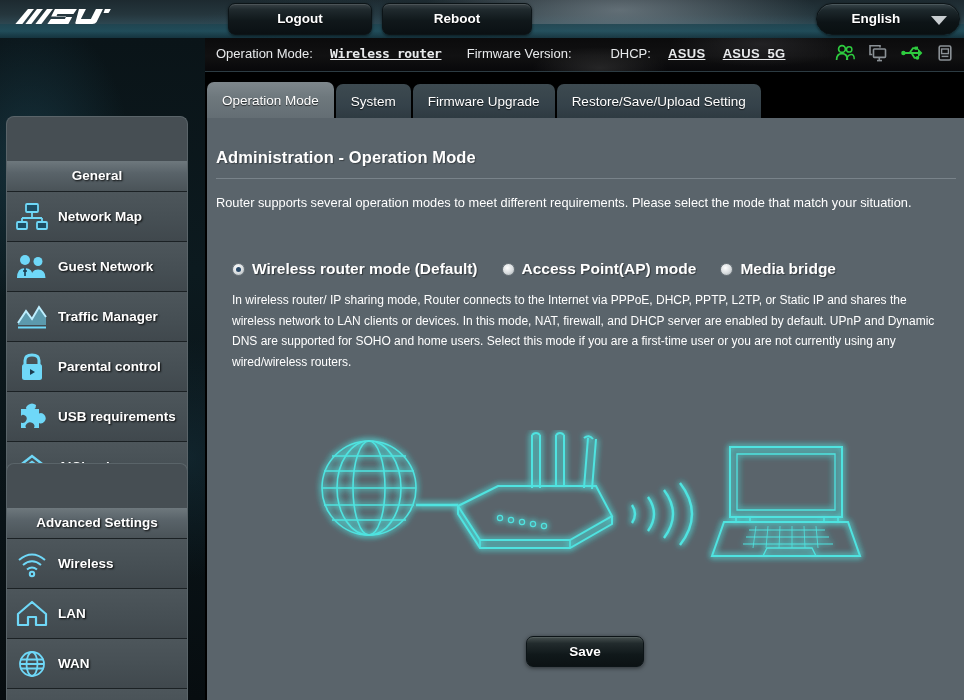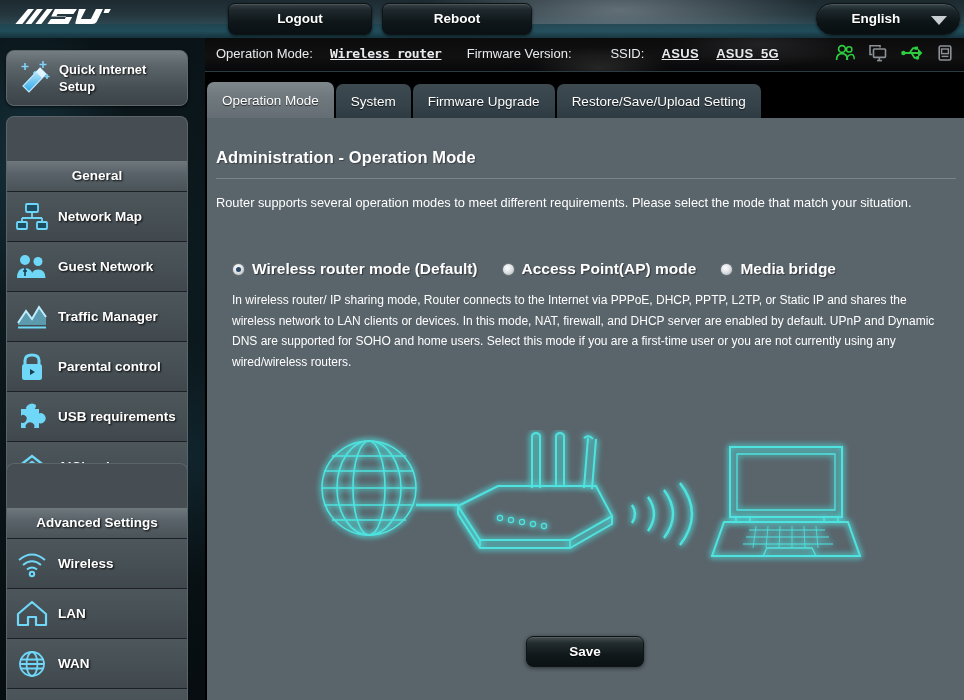--- a/index.html
+++ b/index.html
@@ -390,21 +390,21 @@
 
   <div class="statusbar">
     <div class="status-text">
       <span>Operation Mode:</span>
       <span class="gap-s"></span>
       <span class="mono-val">Wireless router</span>
       <span class="gap"></span>
       <span>Firmware Version:</span>
       <span class="gap"></span>
       <span class="gap-s"></span>
-      <span>SSID:</span>
+      <span>DHCP:</span>
       <span class="gap-s"></span>
       <span class="ssid-val">ASUS</span>
       <span class="gap-s"></span>
       <span class="ssid-val">ASUS_5G</span>
     </div>
   </div>
 
   <div class="status-icons">
     <svg width="20" height="18" viewBox="0 0 20 18">
       <circle cx="7" cy="5" r="3.4" fill="none" stroke="#2ecc3f" stroke-width="1.7"></circle>
@@ -429,41 +429,20 @@
     </svg>
     <svg width="18" height="18" viewBox="0 0 18 18">
       <rect x="3.2" y="2" width="11.6" height="14" rx="1.4" fill="none" stroke="#8b9196" stroke-width="1.6"></rect>
       <rect x="5.6" y="5" width="6.8" height="4.6" fill="none" stroke="#8b9196" stroke-width="1.4"></rect>
       <path d="M5.6 12.4 L12.4 12.4" stroke="#8b9196" stroke-width="1.4"></path>
     </svg>
   </div>
 
   <div class="sidebar">
 
-    <div class="qis">
-      <div class="wand-icon">
-        <svg width="40" height="42" viewBox="0 0 40 42">
-          <defs>
-            <linearGradient id="wandg" x1="0" y1="0" x2="0" y2="1">
-              <stop offset="0%" stop-color="#cfefff"></stop>
-              <stop offset="100%" stop-color="#2aa8e8"></stop>
-            </linearGradient>
-          </defs>
-          <g stroke="#7fd4f7" stroke-width="1.6" fill="none">
-            <path d="M9 5 L9 12 M5.5 8.5 L12.5 8.5"></path>
-            <path d="M27 3 L27 10 M23.5 6.5 L30.5 6.5"></path>
-            <path d="M31 16 L31 21 M28.5 18.5 L33.5 18.5"></path>
-            <path d="M19 13 L19 17 M17 15 L21 15"></path>
-          </g>
-          <path d="M24 10 L30 16 L13 34 L7 28 Z" fill="url(#wandg)" stroke="#bfe8fb" stroke-width="1.2"></path>
-          <path d="M24 10 L30 16 L26 20 L20 14 Z" fill="#e8f8ff" opacity="0.85"></path>
-        </svg>
-      </div>
-      <div class="qis-label">Quick Internet Setup</div>
-    </div>
 
     <div class="menu-group" id="group-general">
       <div class="menu-header">General</div>
 
       <div class="menu-item">
         <div class="mi-icon">
           <svg width="34" height="32" viewBox="0 0 34 32">
             <g fill="none" stroke="#6fd8f8" stroke-width="1.8">
               <rect x="11" y="3" width="12" height="8" rx="1" fill="#1d4d63"></rect>
               <path d="M17 11 L17 17 M7 17 L27 17 M7 17 L7 21 M27 17 L27 21"></path>

